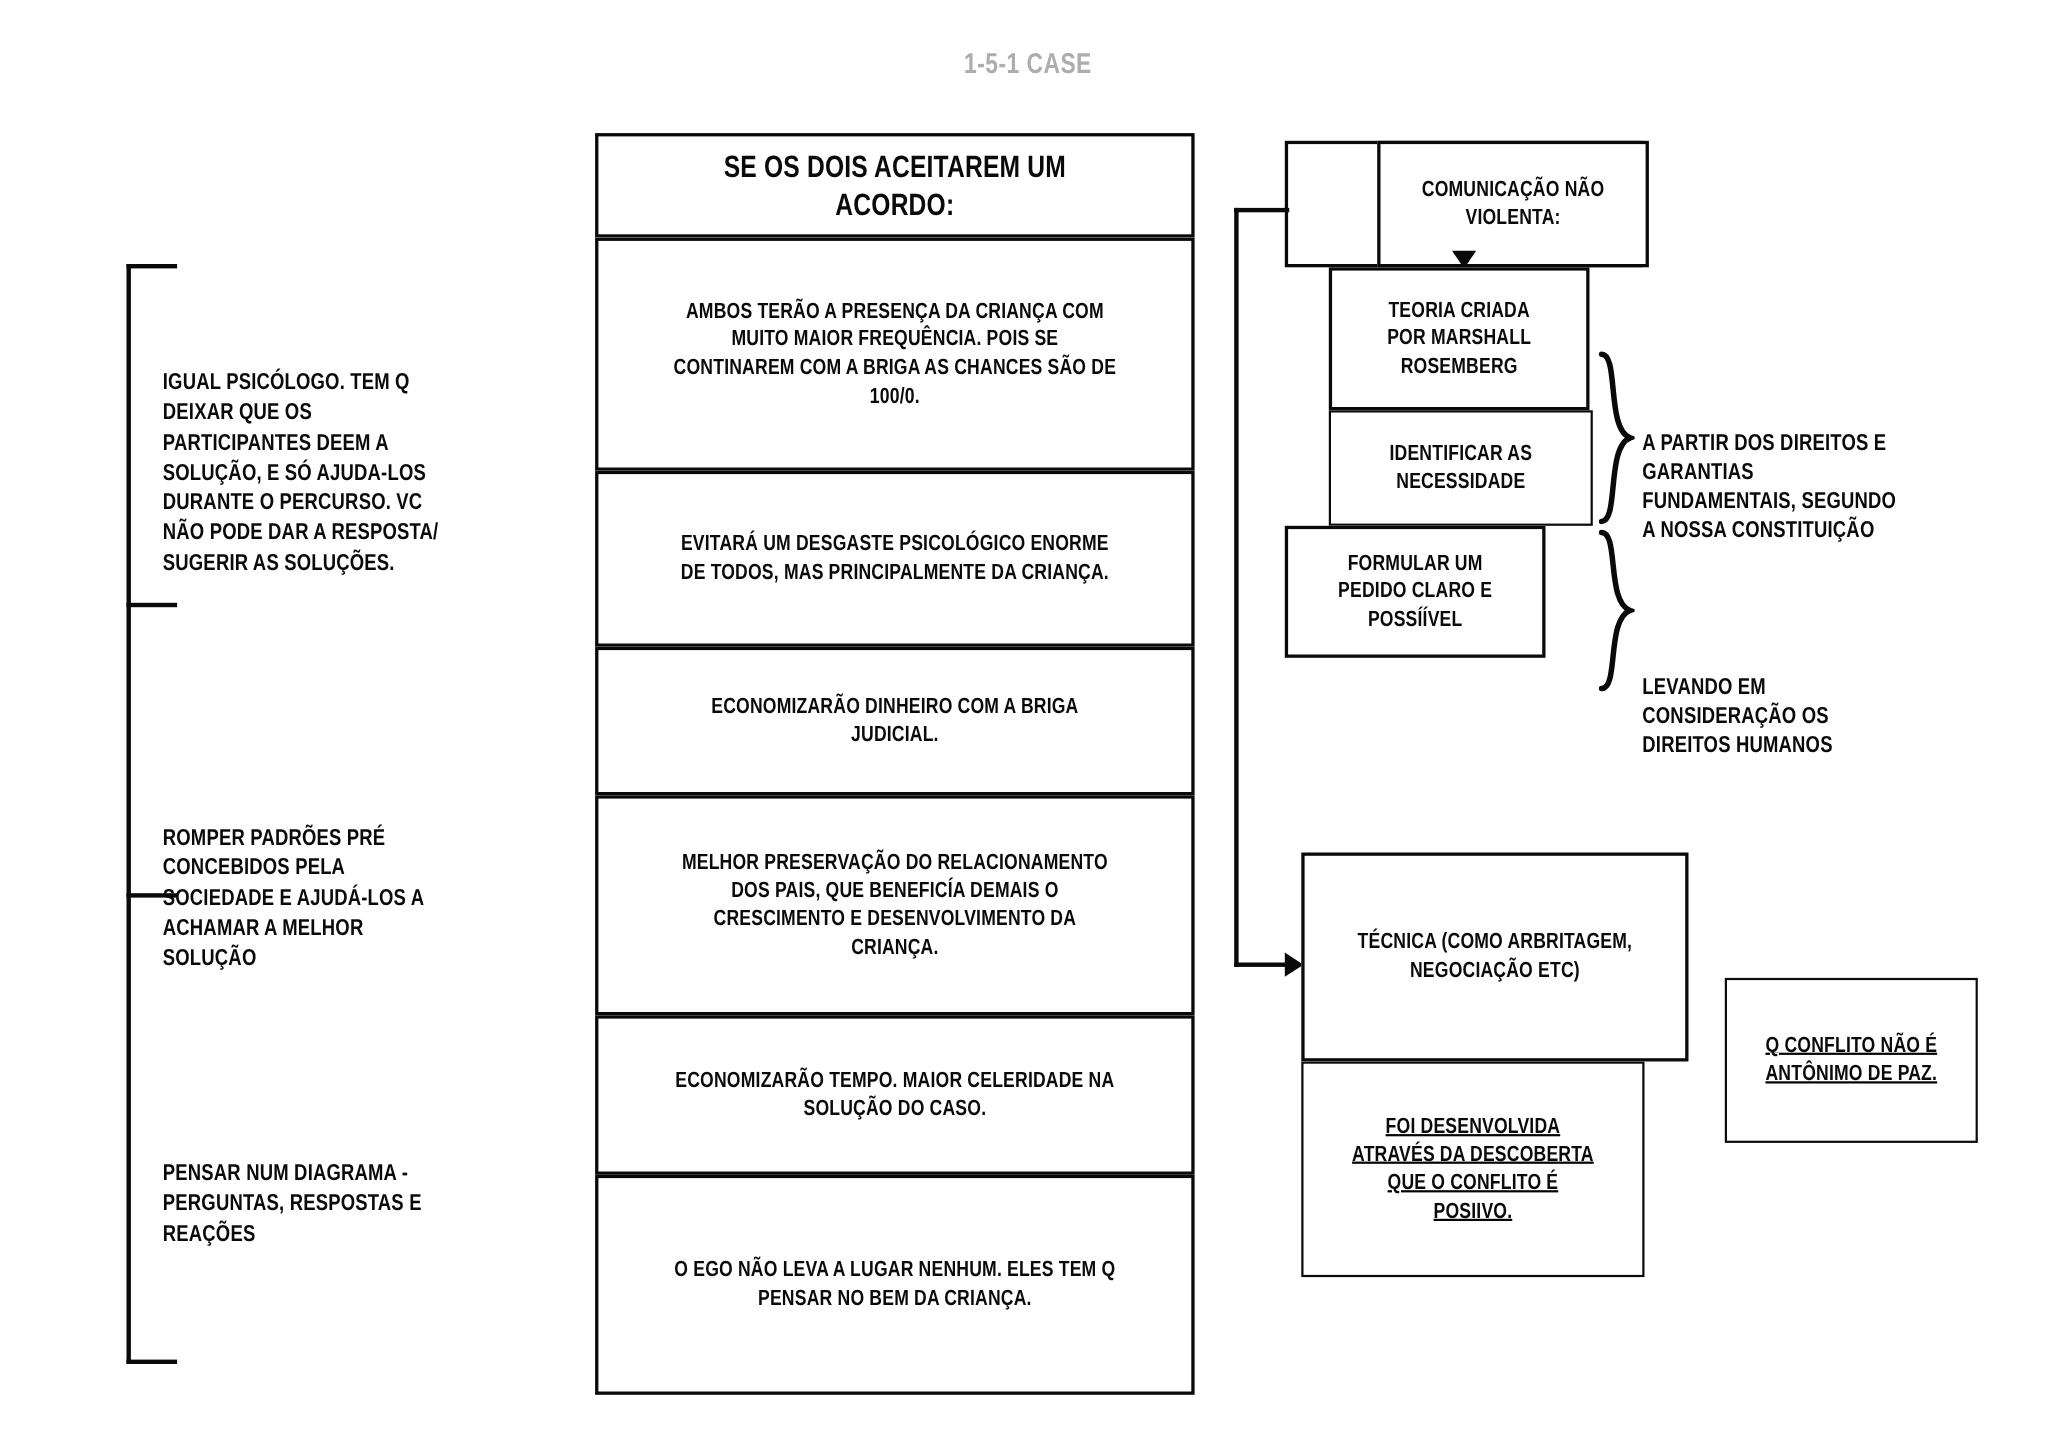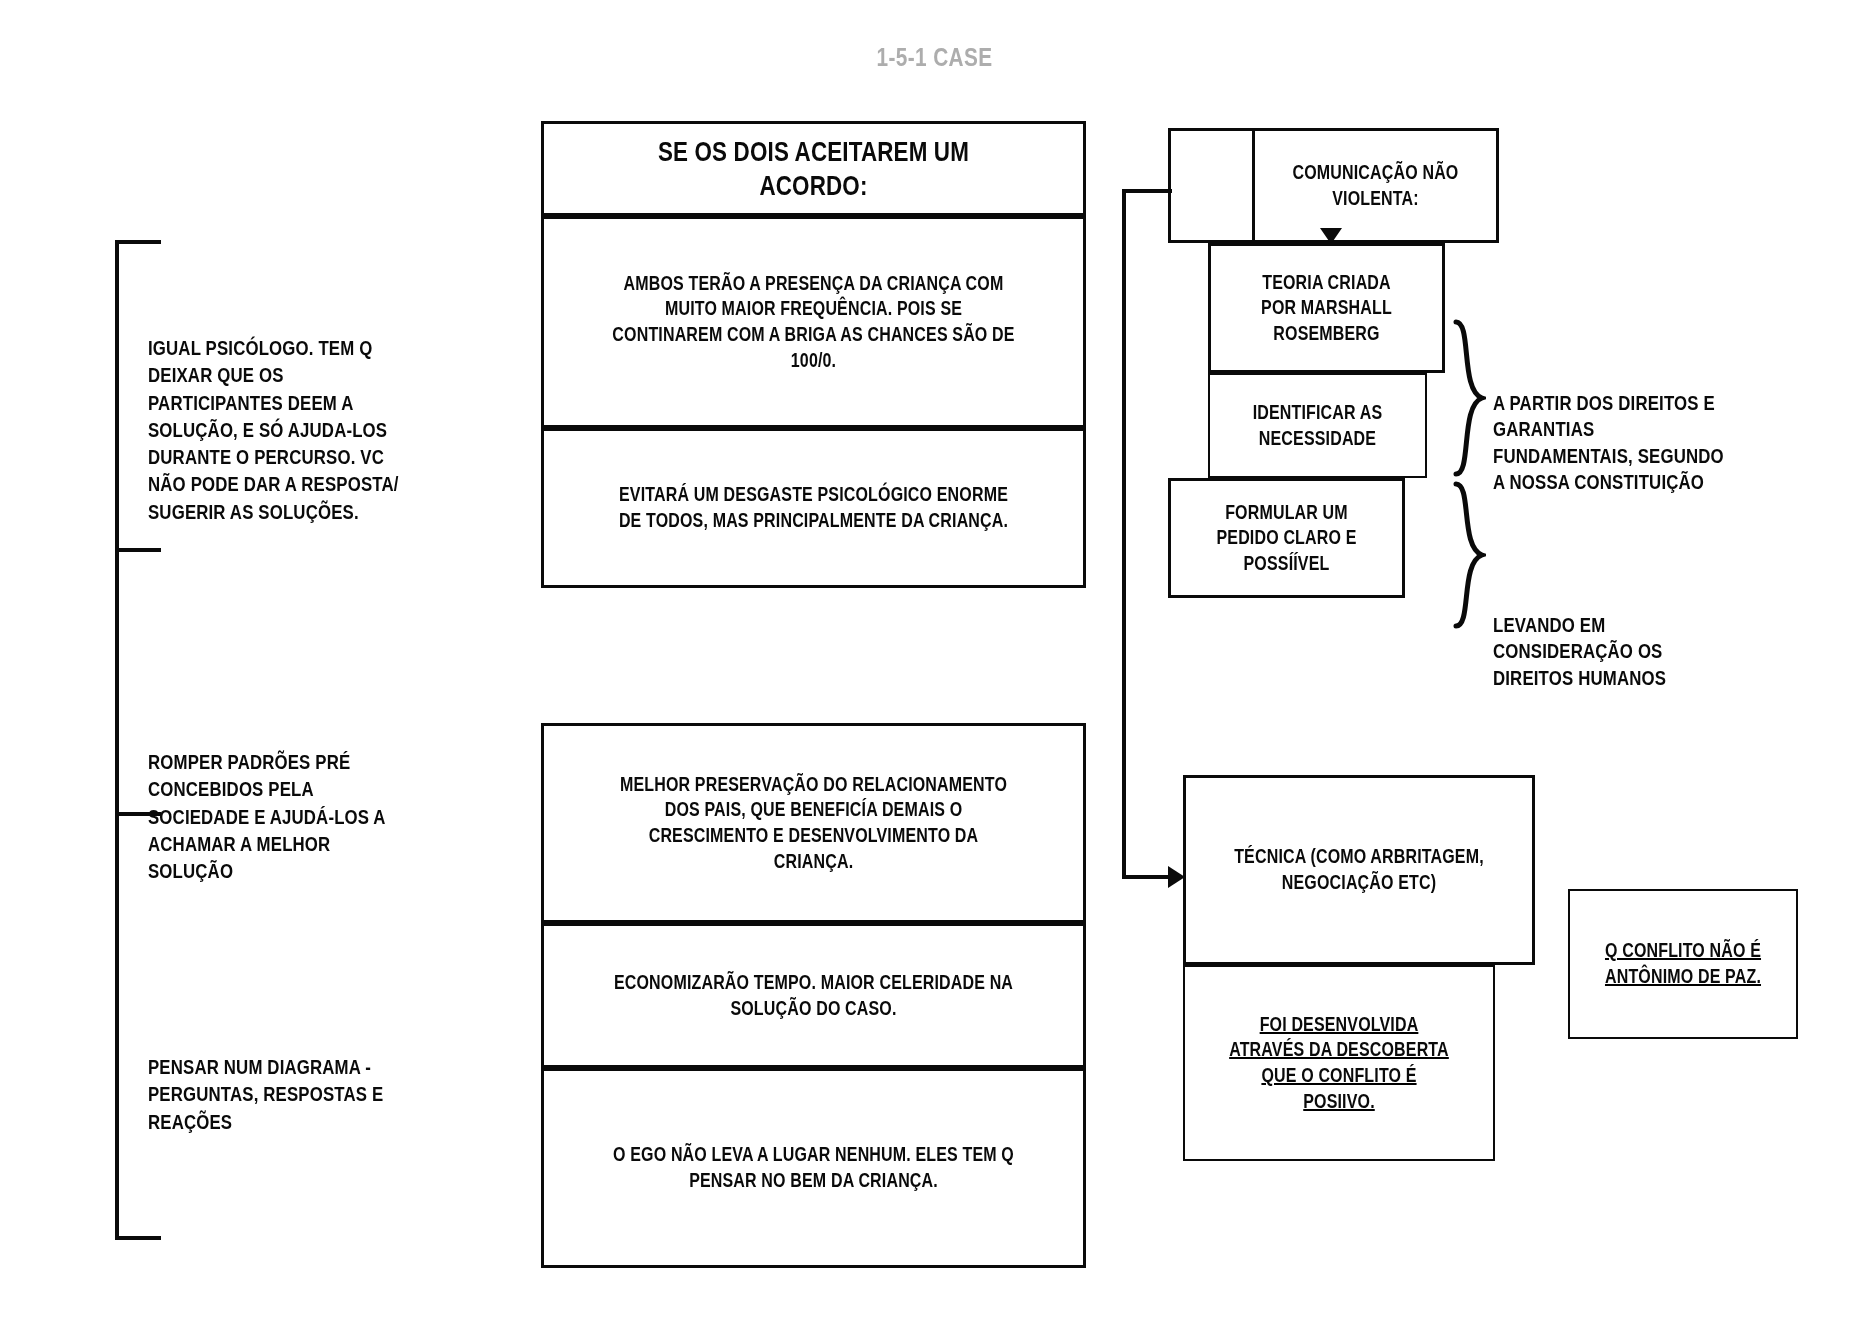--- a/index.html
+++ b/index.html
@@ -170,20 +170,23 @@
   </div>
 
   <div class="box" style="left:541px; top:216px; width:545px; height:212px;">
     <div class="txt cond">AMBOS TERÃO A PRESENÇA DA CRIANÇA COM MUITO MAIOR FREQUÊNCIA. POIS SE CONTINAREM COM A BRIGA AS CHANCES SÃO DE 100/0.</div>
   </div>
 
   <div class="box" style="left:541px; top:428px; width:545px; height:160px;text-align:center;">
     <div class="txt cond">EVITARÁ UM DESGASTE PSICOLÓGICO ENORME DE TODOS, MAS PRINCIPALMENTE DA CRIANÇA.</div>
   </div>
 
+  <div class="box" style="left:541px; top:588px; width:545px; height:135px;">
+    <div class="txt cond">ECONOMIZARÃO DINHEIRO COM A BRIGA JUDICIAL.</div>
+  </div>
 
   <div class="box" style="left:541px; top:723px; width:545px; height:200px;justify-content:center;">
     <div class="txt cond">MELHOR PRESERVAÇÃO DO RELACIONAMENTO DOS PAIS, QUE BENEFICÍA DEMAIS O CRESCIMENTO E DESENVOLVIMENTO DA CRIANÇA.</div>
   </div>
 
   <div class="box" style="left:541px; top:1068px; width:545px; height:200px;">
     <div class="txt cond">O EGO NÃO LEVA A LUGAR NENHUM. ELES TEM Q PENSAR NO BEM DA CRIANÇA.</div>
   </div>
 
   <div class="box" style="left:541px; top:923px; width:545px; height:145px;">
@@ -195,21 +198,21 @@
   <div class="box" style="left:1208px; top:128px; width:247px; height:115px;margin-left:44px;">
     <div class="txt cond">COMUNICAÇÃO NÃO VIOLENTA:</div>
   </div>
 
   <div class="tri-down" style="left:1320px; top:228px;"></div>
 
   <div class="box" style="left:1208px; top:243px; width:237px; height:130px;">
     <div class="txt cond">TEORIA CRIADA POR MARSHALL ROSEMBERG</div>
   </div>
 
-  <div class="box thin" style="left:1208px; top:373px; width:219px; height:105px;">
+  <div class="box thin" style="left:1208px; top:373px; width:240px; height:105px;">
     <div class="txt cond">IDENTIFICAR AS NECESSIDADE</div>
   </div>
 
   <div class="box" style="left:1168px; top:478px; width:237px; height:120px;">
     <div class="txt cond">FORMULAR UM PEDIDO CLARO E POSSÍÍVEL</div>
   </div>
 
   <svg class="brace" style="left:1452px; top:318px;" width="34" height="160" viewBox="0 0 34 160">
     <path d="M4 4 C20 4 8 72 30 80 C8 88 20 156 4 156" fill="none" stroke="#0a0a0a" stroke-width="5" stroke-linecap="round"></path>
   </svg>

